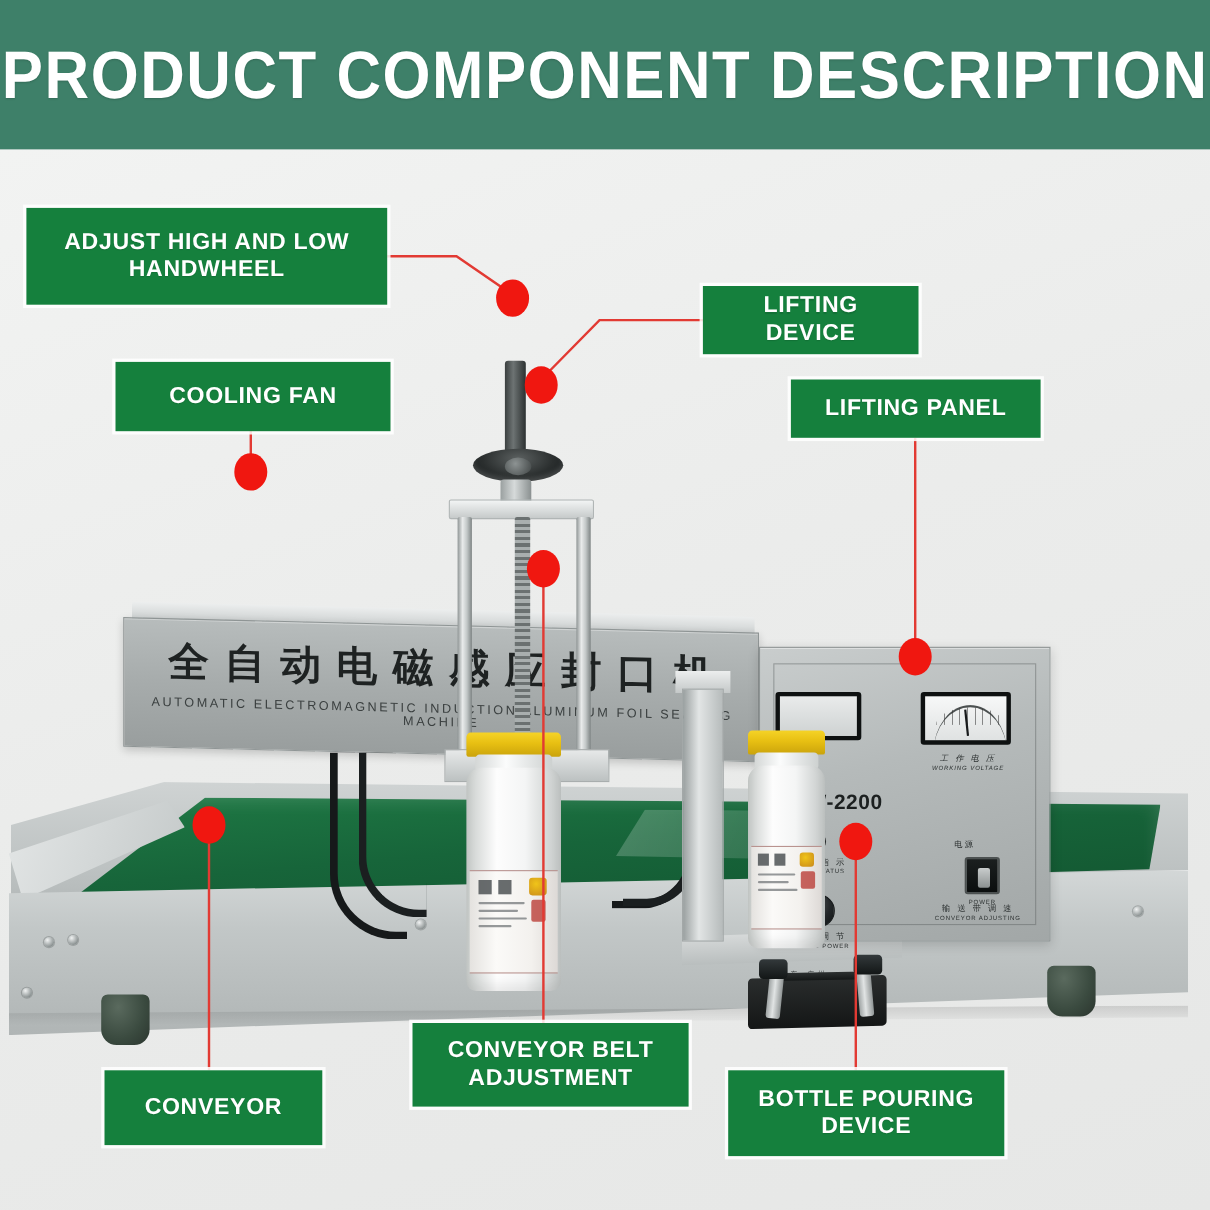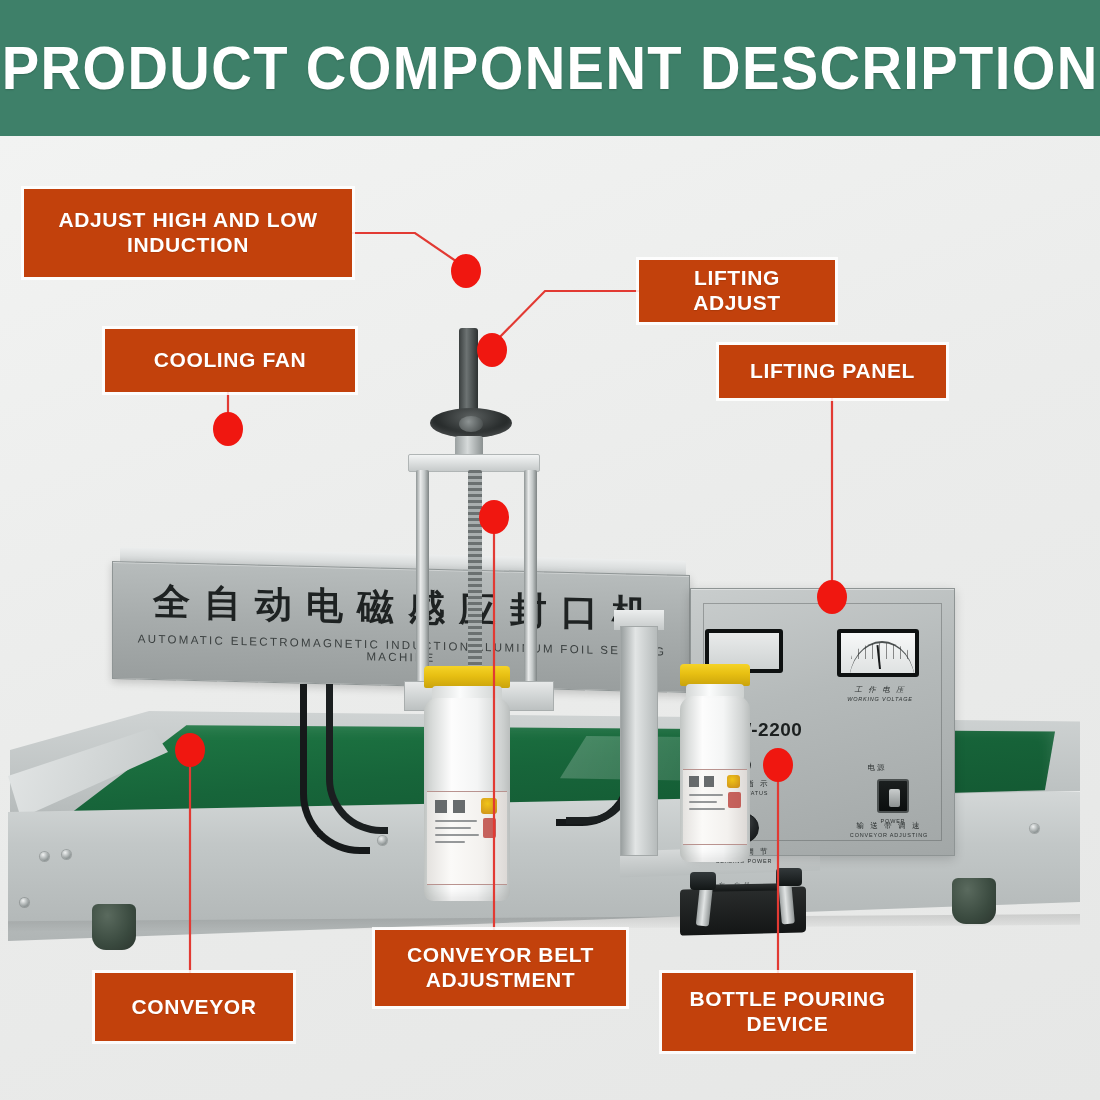--- a/index.html
+++ b/index.html
@@ -351,21 +351,21 @@
     position:absolute; left:620px; top:712px; width:200px; height:26px;
     background:linear-gradient(180deg,#d6d9d9,#b9bebe);
     transform:skewY(-2deg);
   }
 
   
   .anno-svg { position:absolute; left:0; top:0; width:1100px; height:1100px; pointer-events:none; }
 
   .label {
     position:absolute;
-    background:#c2410c;
+    background:#15803d;
     color:#ffffff;
     font-family:"Liberation Sans", sans-serif;
     font-size:21px;
     font-weight:bold;
     letter-spacing:.6px;
     line-height:1.18;
     display:flex; align-items:center; justify-content:center; text-align:center;
     padding:6px 12px;
     box-shadow:0 0 0 3px rgba(255,255,255,.85);
     text-shadow:0 1px 1px rgba(0,0,0,.12);
@@ -546,30 +546,30 @@
   <div class="dot" style="left:213px; top:412px;"></div>
   <div class="dot" style="left:477px; top:333px;"></div>
   <div class="dot" style="left:817px; top:580px;"></div>
   <div class="dot" style="left:479px; top:500px;"></div>
   <div class="dot" style="left:175px; top:733px;"></div>
   <div class="dot" style="left:763px; top:748px;"></div>
 
   <div class="label" style="left:24px; top:189px; width:328px; height:88px;">
     <div>
       <div>ADJUST HIGH AND LOW</div>
-      <div>INDUCTION</div>
+      <div>HANDWHEEL</div>
     </div>
   </div>
 
   <div class="label" style="left:105px; top:317px; width:250px; height:63px;margin-top:12px;">
     <div>COOLING FAN</div>
   </div>
 
   <div class="label" style="left:639px; top:260px; width:196px; height:62px;">
-    <div>LIFTING ADJUST</div>
+    <div>LIFTING DEVICE</div>
   </div>
 
   <div class="label" style="left:719px; top:345px; width:227px; height:53px;">
     <div>LIFTING PANEL</div>
   </div>
 
   <div class="label" style="left:375px; top:930px; width:251px; height:76px;">
     <div>
       <div>CONVEYOR BELT</div>
       <div>ADJUSTMENT</div>

